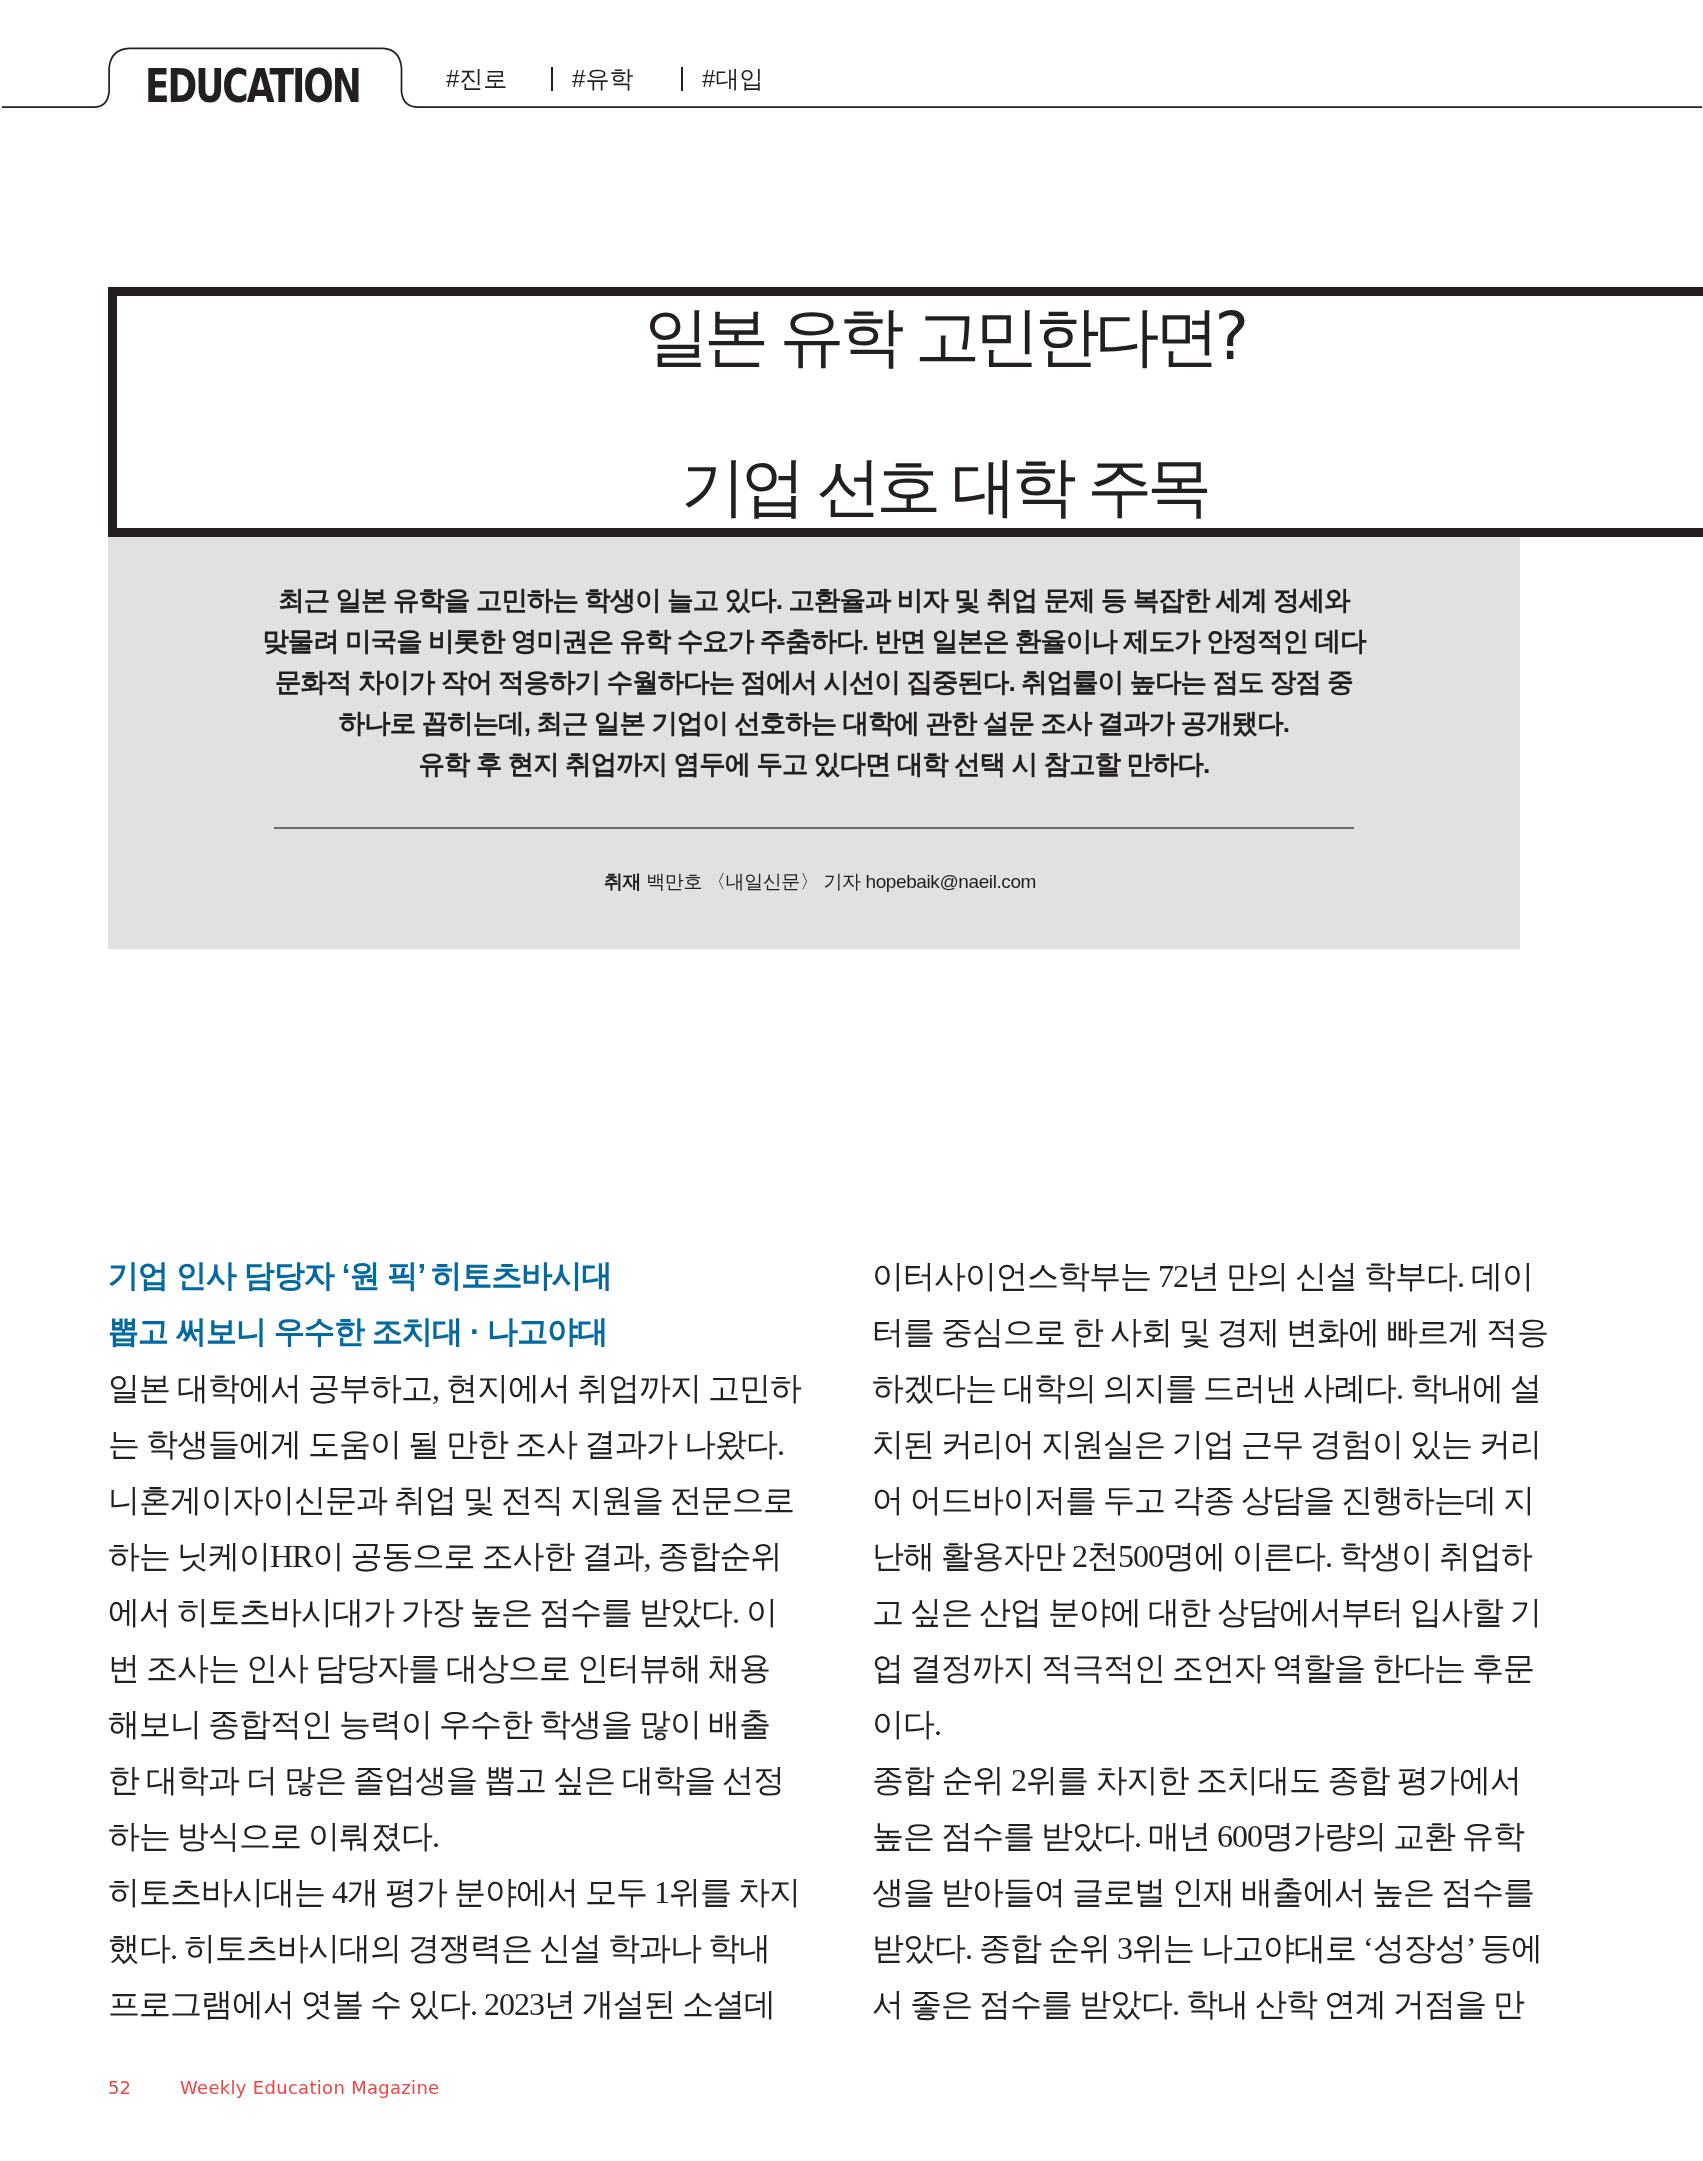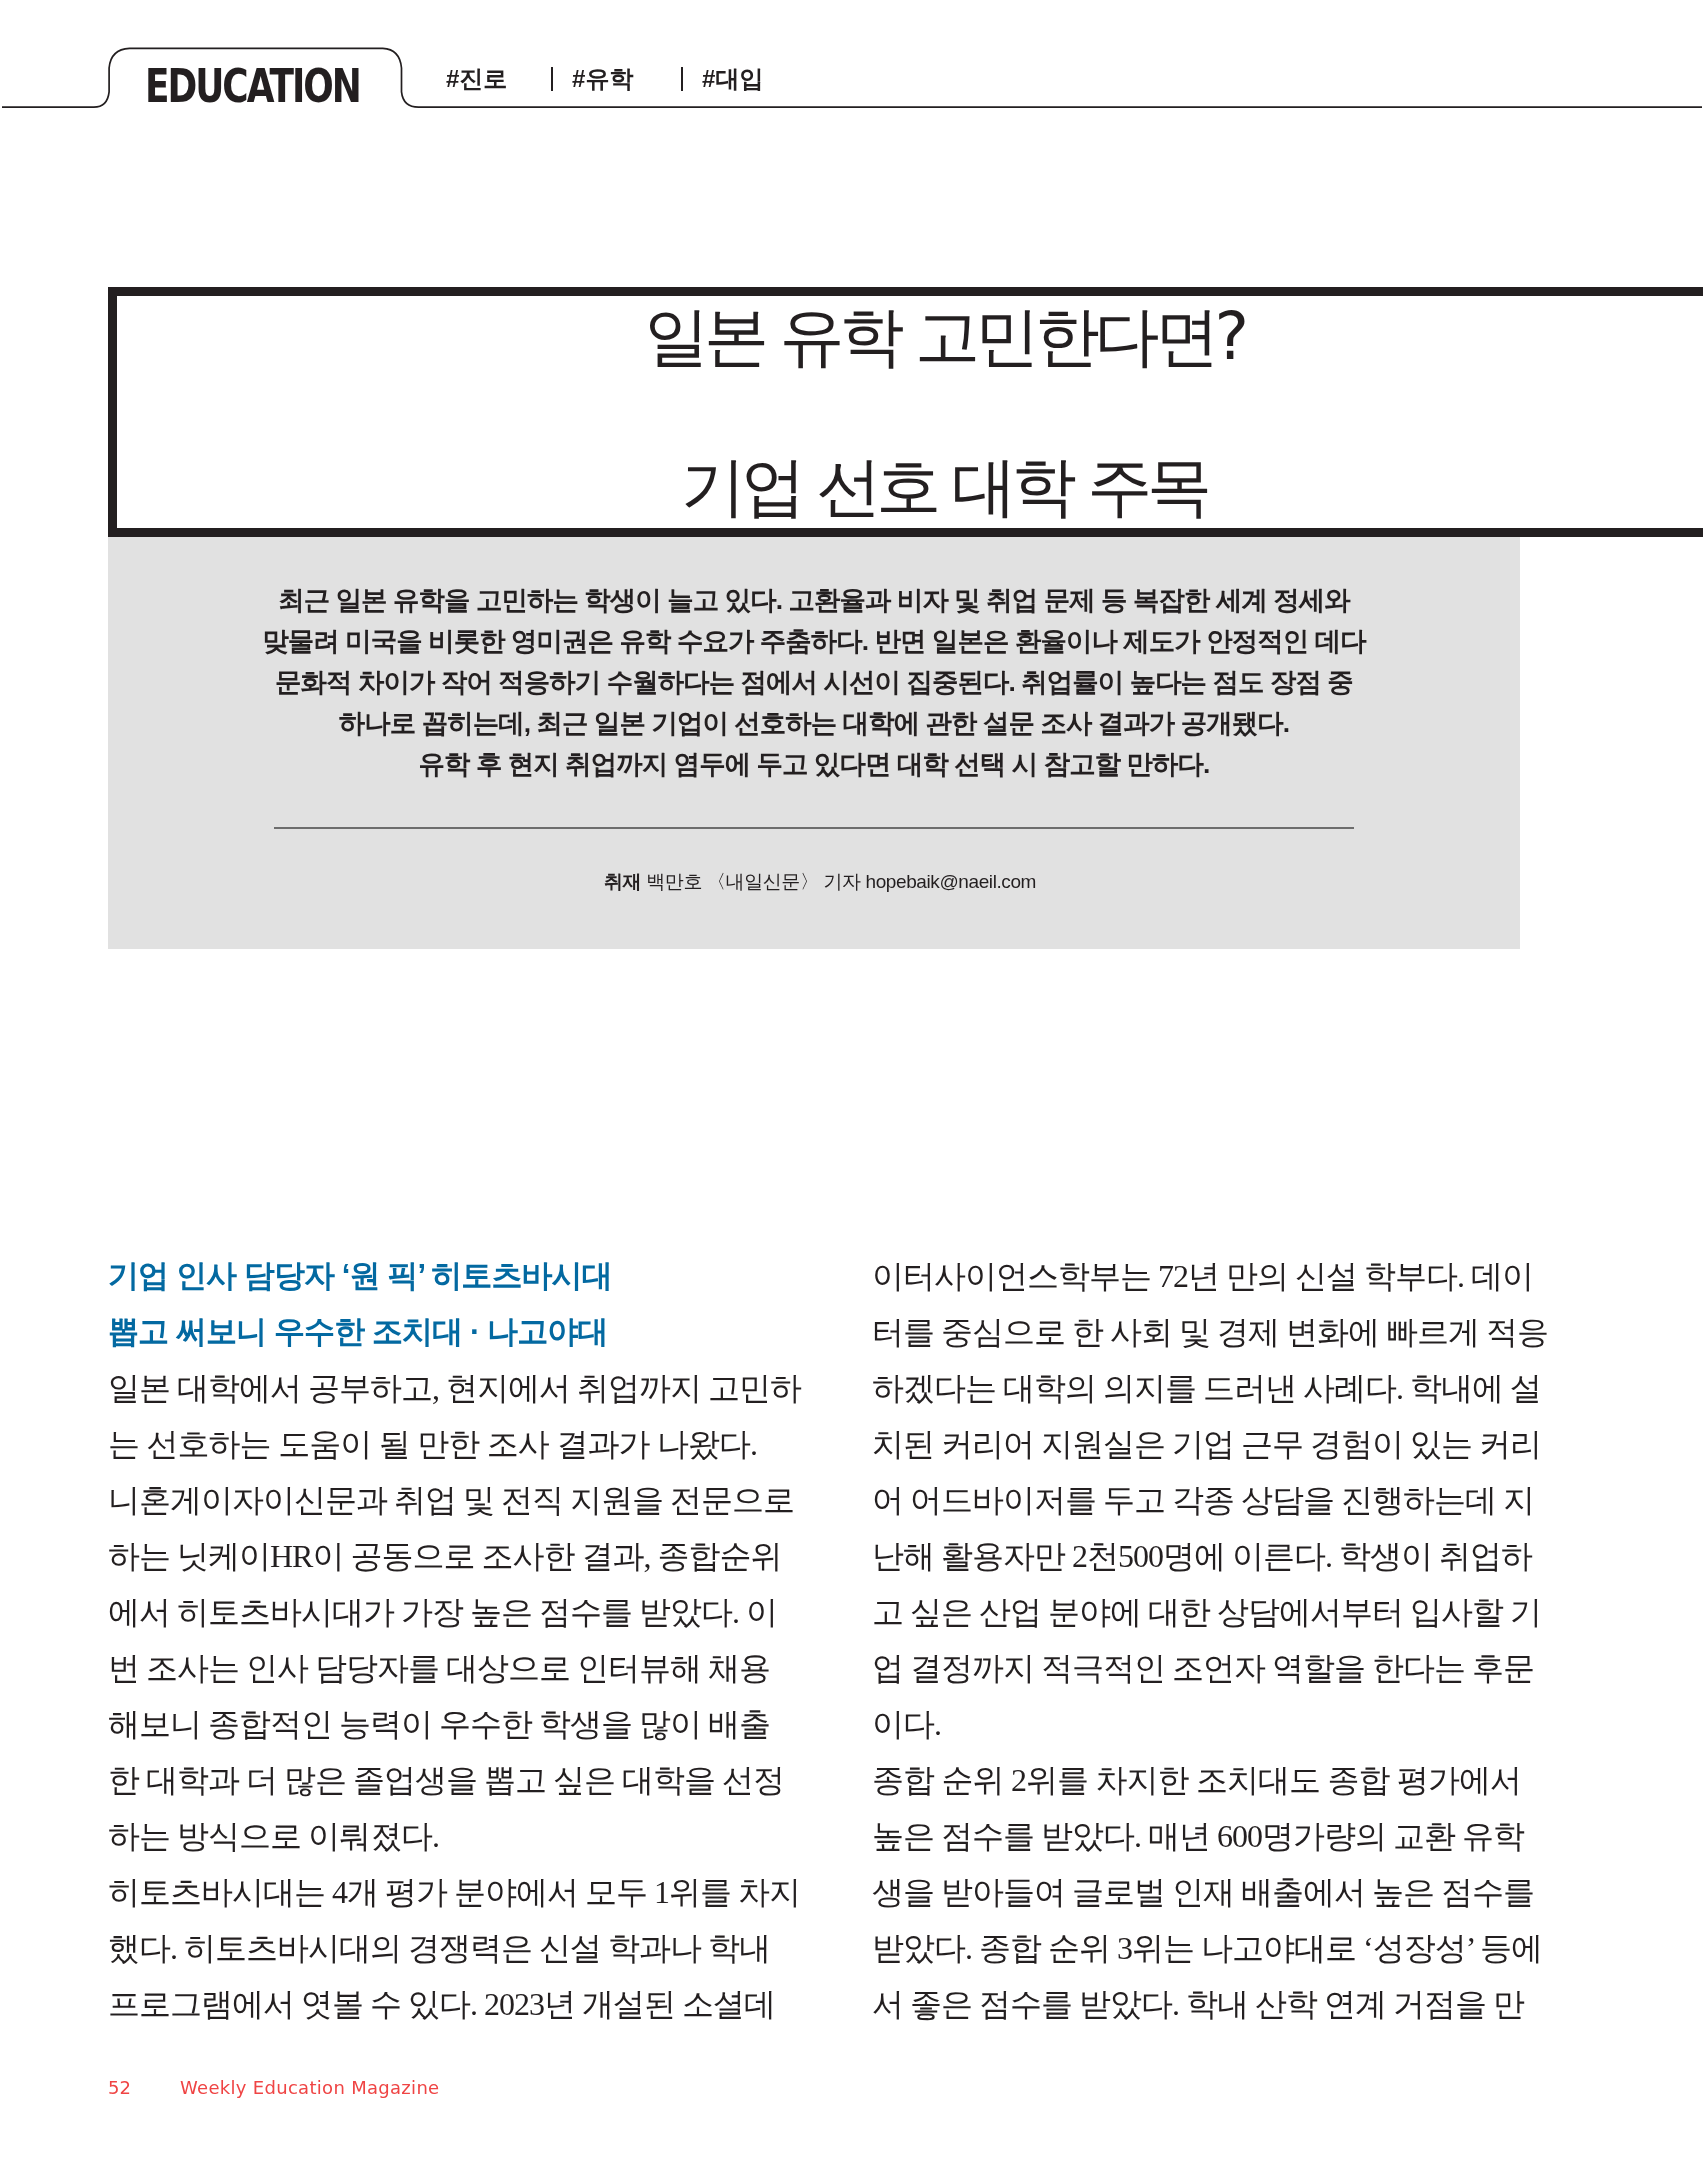--- a/index.html
+++ b/index.html
@@ -9,21 +9,21 @@
   .header { position: absolute; left: 0; top: 0; width: 1704px; height: 119px; }
   .header svg.tab-shape { position: absolute; left: 0; top: 0; }
   .section-title {
     position: absolute; left: 145px; top: 56px; height: 60px;
     font-family: "DejaVu Sans", sans-serif; font-weight: bold; font-size: 46px;
     letter-spacing: -2.6px; transform: scaleX(0.78); transform-origin: left center;
     line-height: 60px; color: #231f20;
   }
   .tags { position: absolute; left: 446px; top: 60px; height: 37px; display: flex; align-items: center; }
   .tag {
-    font-family: "Liberation Sans", sans-serif; font-weight: bold; font-size: 24px;
+    font-family: "Liberation Sans", sans-serif; font-weight: normal; font-size: 24px;
     color: #231f20; line-height: 37px; cursor: pointer;
   }
   .tag-sep { width: 1.7px; height: 24px; background: #231f20; margin: 0 19px 0 44px; }
   .tag-sep.second { margin-left: 48px; }
 
   
   .title-box {
     position: absolute; left: 108px; top: 287px; width: 1672px; height: 250px;
     box-sizing: border-box; border: 9.4px solid #231f20; background: #fff;
     display: flex; flex-direction: column; align-items: center; justify-content: space-between;
@@ -109,21 +109,21 @@
   <div class="byline">
     <span class="label">취재</span><span>백만호 〈내일신문〉 기자 hopebaik@naeil.com</span>
   </div>
 </div>
 
 <div class="column col-left">
   <h3 class="subhead">기업 인사 담당자 ‘원 픽’ 히토츠바시대</h3>
   <h3 class="subhead">뽑고 써보니 우수한 조치대 · 나고야대</h3>
   <div id="left-lines">
       <span class="body-line">일본 대학에서 공부하고, 현지에서 취업까지 고민하</span>
-      <span class="body-line">는 선호하는 도움이 될 만한 조사 결과가 나왔다.</span>
+      <span class="body-line">는 학생들에게 도움이 될 만한 조사 결과가 나왔다.</span>
       <span class="body-line">니혼게이자이신문과 취업 및 전직 지원을 전문으로</span>
       <span class="body-line">하는 닛케이HR이 공동으로 조사한 결과, 종합순위</span>
       <span class="body-line">에서 히토츠바시대가 가장 높은 점수를 받았다. 이</span>
       <span class="body-line">번 조사는 인사 담당자를 대상으로 인터뷰해 채용</span>
       <span class="body-line">해보니 종합적인 능력이 우수한 학생을 많이 배출</span>
       <span class="body-line">한 대학과 더 많은 졸업생을 뽑고 싶은 대학을 선정</span>
       <span class="body-line last">하는 방식으로 이뤄졌다.</span>
       <span class="body-line">히토츠바시대는 4개 평가 분야에서 모두 1위를 차지</span>
       <span class="body-line">했다. 히토츠바시대의 경쟁력은 신설 학과나 학내</span>
       <span class="body-line">프로그램에서 엿볼 수 있다. 2023년 개설된 소셜데</span>

